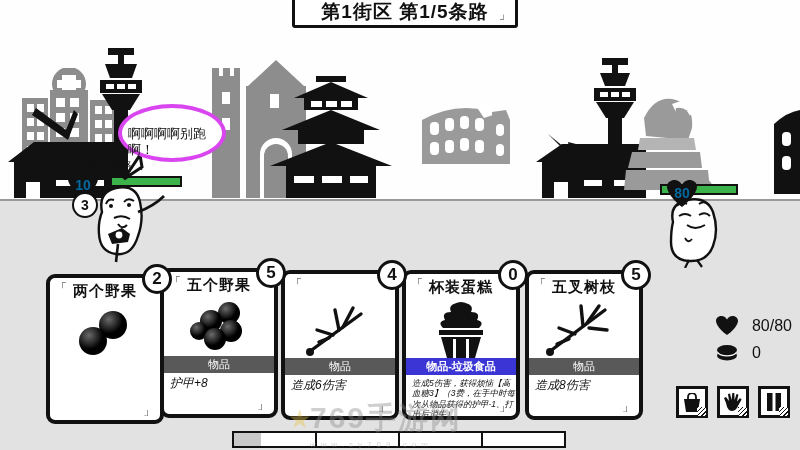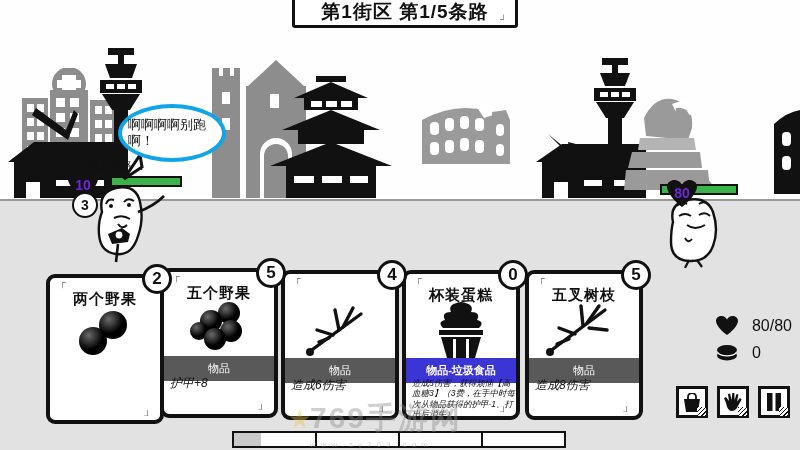--- a/index.html
+++ b/index.html
@@ -34,68 +34,68 @@
 
   .hpbadge {
     position:absolute; width:30px; height:28px; z-index:14;
     display:flex; align-items:center; justify-content:center;
   }
   .hpbadge .heartshape {
     position:absolute; inset:0;
     background:#111;
     clip-path:path("M15 27 C 2 17, 0 9, 0 7 C 0 2, 4 0, 7.5 0 C 11 0, 14 2.5, 15 5 C 16 2.5, 19 0, 22.5 0 C 26 0, 30 2, 30 7 C 30 9, 28 17, 15 27 Z");
   }
-  .hpbadge span { position:relative; color:#6d28d9; font-size:14px; font-weight:bold; z-index:2; margin-top:-3px;}
+  .hpbadge span { position:relative; color:#0369a1; font-size:14px; font-weight:bold; z-index:2; margin-top:-3px;}
 
   .hpbar-outer {
     position:absolute; height:11px; border:2px solid #111; background:#fff; z-index:13;
   }
   .hpbar-fill { height:100%; background:#3bb34a; }
 
   .charname {
     position:absolute; font-size:11px; color:#111; white-space:nowrap; z-index:13;
   }
 
   .armor-badge {
     position:absolute; width:26px; height:26px; border-radius:50%;
     background:#fff; border:2px solid #111; z-index:15;
     display:flex; align-items:center; justify-content:center;
     font-size:14px; font-weight:bold; color:#111;
   }
 
   
   .bubble {
     position:absolute; left:118px; top:104px; width:108px; height:58px;
-    background:#fff; border:4px solid #0ea5e9; border-radius:50%;
-    z-index:20; display:flex; align-items:center; justify-content:center;
+    background:#fff; border:4px solid #d946ef; border-radius:50%;
+    z-index:20; display:flex; align-items:flex-end; justify-content:center;
   }
   .bubble-text { font-size:13px; line-height:1.25; color:#111; text-align:left; width:88px; }
   .bubble-tail {
     position:absolute; left:120px; top:155px; width:26px; height:26px; z-index:19;
   }
 
   
   .hand { position:absolute; left:0; top:258px; width:680px; height:170px; z-index:25; }
   .card {
     position:absolute; width:118px; height:150px;
     background:#fff; border:4px solid #111; border-radius:9px;
     overflow:hidden;
   }
   .card .corner-tl { position:absolute; left:5px; top:2px; font-size:12px; color:#111; }
   .card .corner-br { position:absolute; right:5px; bottom:0px; font-size:12px; color:#111; }
   .card-name {
     position:absolute; left:0; top:4px; width:100%; text-align:center;
-    font-size:15px; font-weight:bold; color:#111; letter-spacing:1px;margin-top:8px;
+    font-size:15px; font-weight:bold; color:#111; letter-spacing:1px;
   }
   .card-art {
     position:absolute; left:0; top:26px; width:100%; height:58px;
     display:flex; align-items:center; justify-content:center;
   }
   .card-type {
-    position:absolute; left:0; top:84px; width:100%; height:25px;
+    position:absolute; left:0; top:84px; width:100%; height:17px;
     background:#595959; color:#fff; font-size:11px;
     display:flex; align-items:center; justify-content:center;
   }
   .card-type.junk { background:#3a35d4; font-weight:bold; font-size:11px; }
   .card-desc {
     position:absolute; left:6px; top:104px; width:106px;
     font-size:12px; color:#111; line-height:1.25;font-style:italic;
   }
   .card-desc.small { font-size:8.5px; line-height:1.22; color:#111; }
   .cost {

